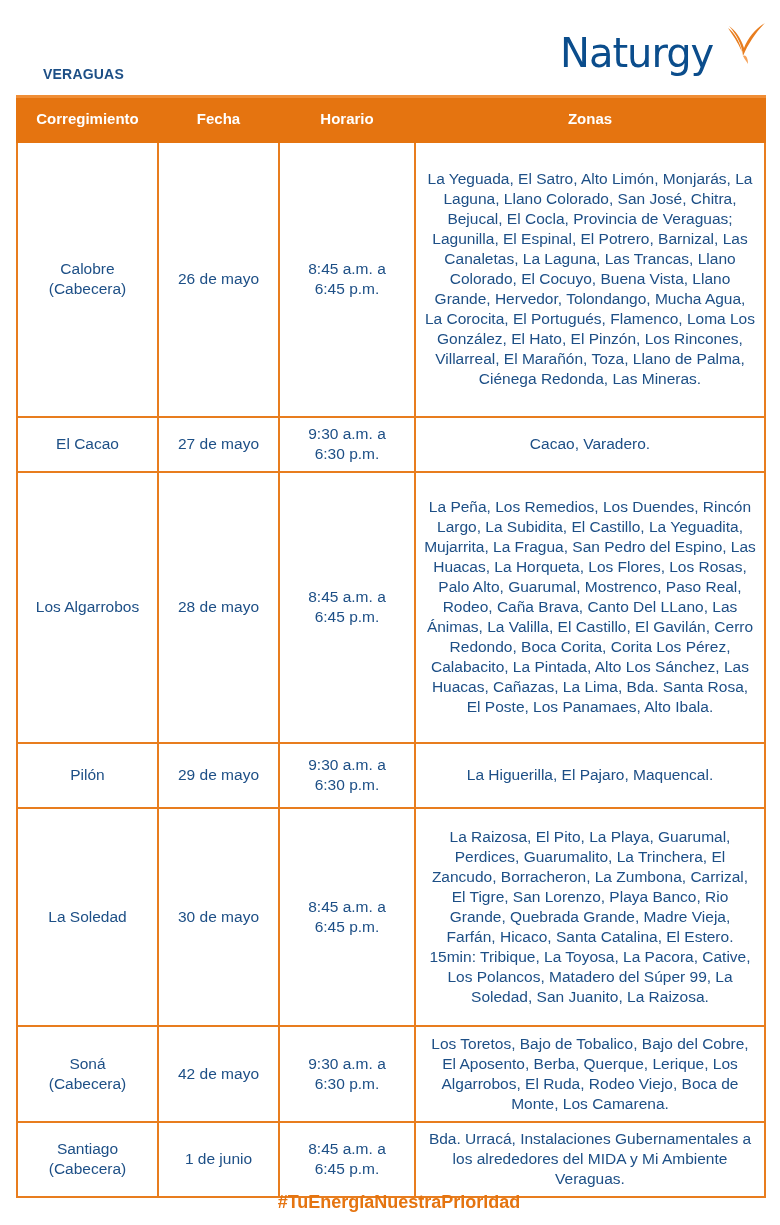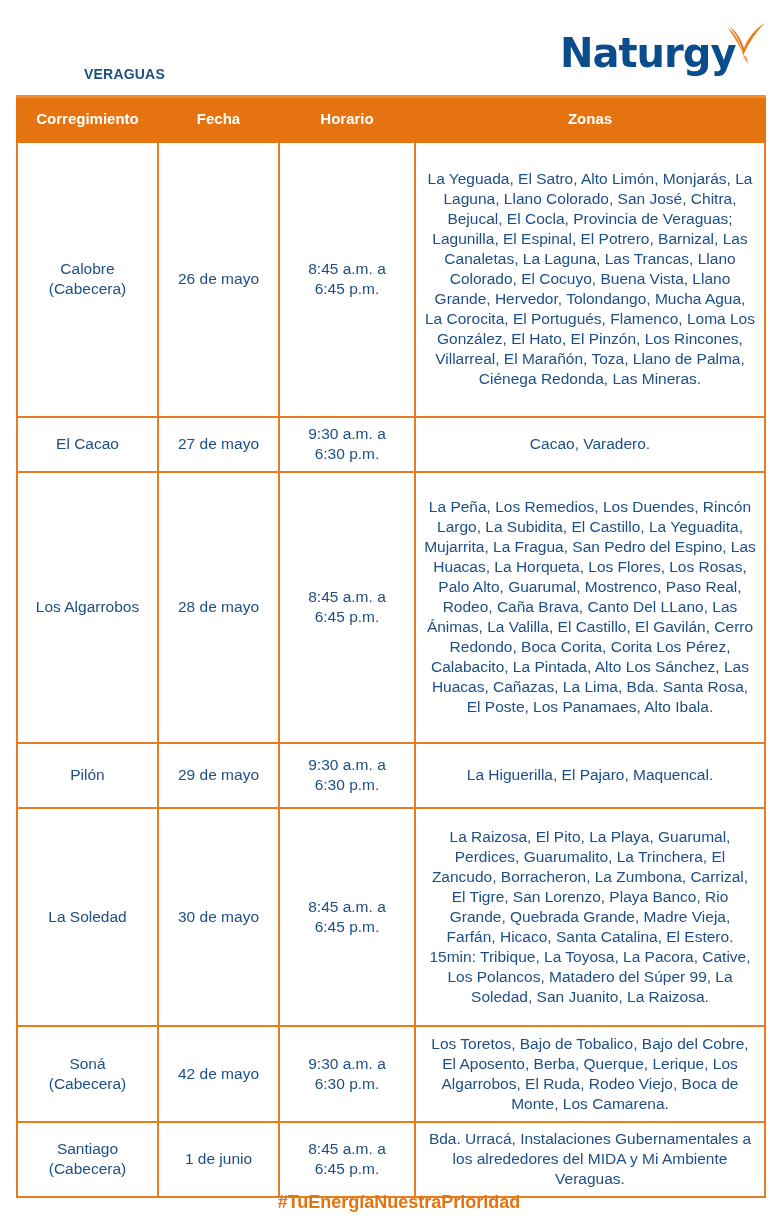--- a/index.html
+++ b/index.html
@@ -1,28 +1,28 @@
 <!DOCTYPE html>
 <html><head>
 <meta charset="utf-8">
 <style>
   * { box-sizing: border-box; margin: 0; padding: 0; }
   html, body { width: 780px; height: 1225px; background: #ffffff; overflow: hidden; }
   body { position: relative; font-family: "Liberation Sans", "DejaVu Sans", sans-serif; color: #1d4f86; }
 
   .region-title {
     position: absolute; left: 43px; top: 66px;
-    font-size: 14px; font-weight: bold; color: #1d4f86; letter-spacing: 0.2px; margin-left: 41px;
+    font-size: 14px; font-weight: bold; color: #1d4f86; letter-spacing: 0.2px;
   }
   .logo {
     position: absolute; left: 560px; top: 22px; width: 210px; height: 62px;
     display: flex; align-items: center;
   }
   .logo-text {
-    font-family: "DejaVu Sans", sans-serif; font-weight: bold; font-size: 40px;
+    font-family: "DejaVu Sans", sans-serif; font-weight: normal; font-size: 40px;
     color: #0b4d8c; letter-spacing: -1px; line-height: 1;
   }
   .logo-mark { position: absolute; left: 166px; top: -2px; width: 40px; height: 46px; }
 
   table.schedule {
     position: absolute; left: 16px; top: 95px; width: 748px;
     border-collapse: collapse; table-layout: fixed;
   }
   table.schedule th, table.schedule td {
     border: 2px solid #e87d1e; text-align: center; vertical-align: middle;

